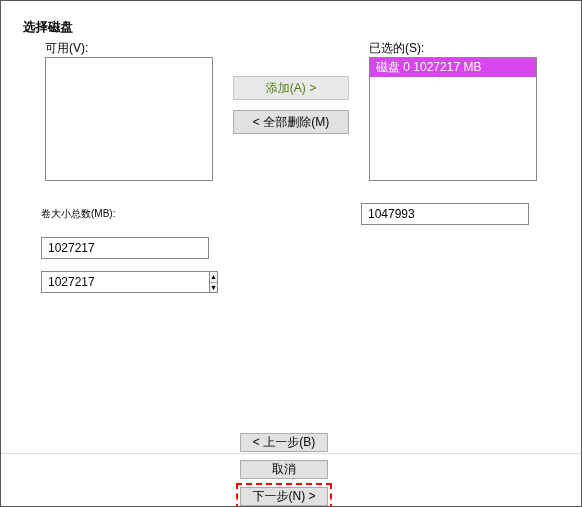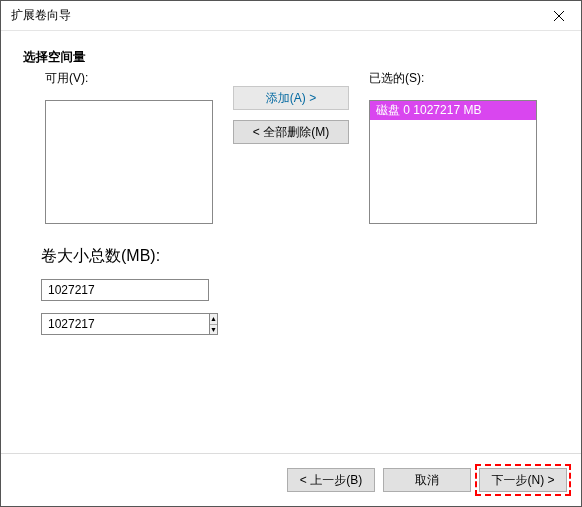--- a/index.html
+++ b/index.html
@@ -38,21 +38,21 @@
   .content { padding: 13px 20px 0 20px; }
   .heading { font-weight: bold; margin: 5px 0 4px 2px; font-size: 12.5px; }
   .subheading { margin: 0 0 0 24px; font-size: 12px; }
   .desc { margin: 40px 0 22px 24px; font-size: 12px; line-height: 1.5; }
   .columns {
     display: flex;
     padding: 0 0 0 24px;
     align-items: flex-start;
     gap: 0;
   }
-  .col-label { margin-bottom: 13px; font-size: 12px; }
+  .col-label { margin-bottom: 0; font-size: 12px; }
   .listbox {
     border: 1px solid #888;
     background: #fff;
     height: 124px;
     overflow: auto;
   }
   .listbox.left { width: 168px; }
   .listbox.right { width: 168px; }
   .listbox .item {
     padding: 1px 6px;
@@ -72,32 +72,33 @@
     height: 24px;
     background: #e1e1e1;
     border: 1px solid #adadad;
     font-size: 12px;
     cursor: pointer;
     display: flex;
     align-items: center;
     justify-content: center;
   }
   .wbtn.disabled {
-    color: #0369a1;
+    color: #4d7c0f;
     border-color: #c8c8c8;
     cursor: default;
     background: #e9e9e9;
+    margin-top: 20px;
   }
   .fields { padding: 22px 0 0 20px; }
   .field-row {
     display: flex;
     align-items: center;
     margin-bottom: 12px;
   }
-  .field-row .flabel { width: 320px; font-size: 16px; }
+  .field-row .flabel { width: 320px; font-size: 10px; }
   .field-row .fval {
     width: 168px;
     height: 22px;
     border: 1px solid #888;
     background: #fff;
     padding: 2px 6px;
     font-size: 12px;
     display: flex;
     align-items: center;
   }
@@ -136,20 +137,21 @@
     bottom: 0;
     left: 0;
     right: 0;
     height: 53px;
     border-top: 1px solid #dcdcdc;
     display: flex;
     align-items: center;
     justify-content: flex-end;
     gap: 8px;
     padding-right: 14px;
+    flex-direction: column;
   }
   .fbtn {
     min-width: 88px;
     height: 24px;
     background: #e1e1e1;
     border: 1px solid #adadad;
     font-size: 12px;
     cursor: pointer;
     display: flex;
     align-items: center;
@@ -161,32 +163,23 @@
     outline-offset: 2px;
   }
   .col-left { width: 168px; }
   .col-right { width: 136px; }
 </style>
 </head>
 <body>
 
 <div class="window">
 
-  <div class="titlebar">
-    <span class="title">扩展卷向导</span>
-    <div class="close-btn">
-      <svg viewBox="0 0 10 10">
-          <line x1="0" y1="0" x2="10" y2="10" stroke="#000" stroke-width="1"></line>
-          <line x1="10" y1="0" x2="0" y2="10" stroke="#000" stroke-width="1"></line>
-        </svg>
-    </div>
-  </div>
 
   <div class="content">
-    <div class="heading">选择空间量</div>
+    <div class="heading">选择磁盘</div>
 
     <div class="columns">
       <div class="col-left">
         <div class="col-label">可用(V):</div>
         <div class="listbox left"></div>
       </div>
 
       <div class="mid-buttons">
         <div class="wbtn disabled">添加(A) &gt;</div>
         <div class="wbtn">&lt; 全部删除(M)</div>
@@ -196,20 +189,21 @@
         <div class="col-label">已选的(S):</div>
         <div class="listbox right">
           <div class="item selected">磁盘 0     1027217 MB</div>
         </div>
       </div>
     </div>
 
     <div class="fields">
       <div class="field-row">
         <div class="flabel">卷大小总数(MB):</div>
+        <div class="fval">1047993</div>
       </div>
       <div class="field-row">
         <div class="fval">1027217</div>
       </div>
       <div class="field-row">
         <div class="spinner-wrap">
           <input type="text" value="1027217" style="">
           <div class="spin-btns">
             <div>▲</div>
             <div>▼</div>

